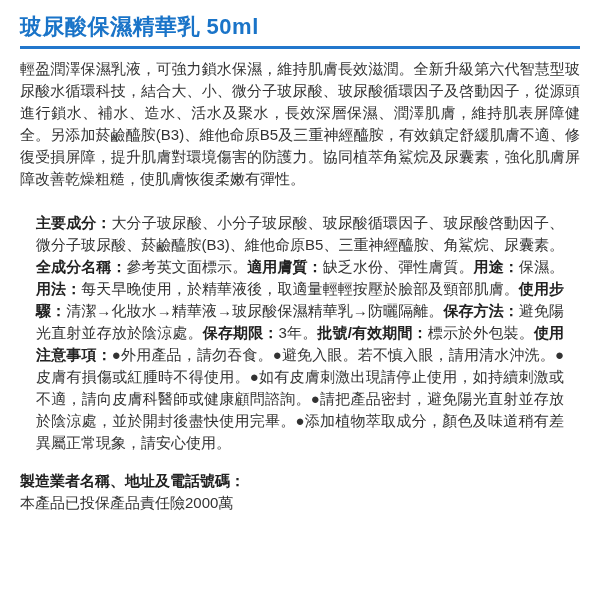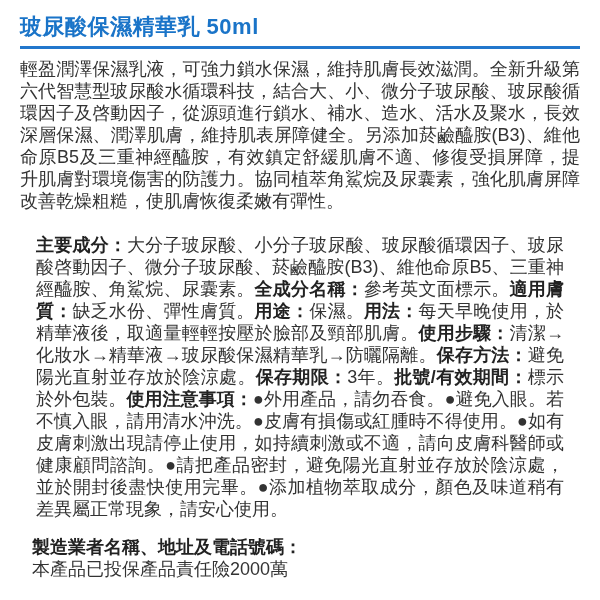--- a/index.html
+++ b/index.html
@@ -26,36 +26,36 @@
     line-height: 26px;
   }
   .rule {
     height: 3px;
     background: #2277cc;
     margin-top: 6px;
     border: none;
   }
   .body-text {
     color: #333333;
-    font-size: 18px;
+    font-size: 15px;
     line-height: 22px;
     text-align: justify;
   }
   p.intro {
     margin: 9px 0 22px 0;
   }
   p.details {
     margin: 16px;
   }
   .details b, .manu b {
     font-weight: bold;
     color: #222222;
   }
   .manu {
-    margin: 12px;
+    margin: 0;
   }
   .manu .line {
     display: block;
   }
 </style>
 </head>
 <body>
 
 <div class="page">
 

